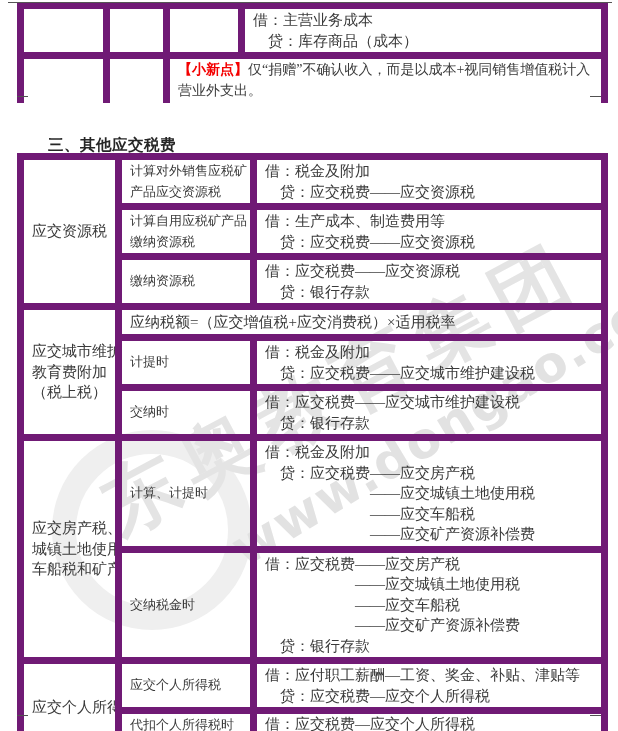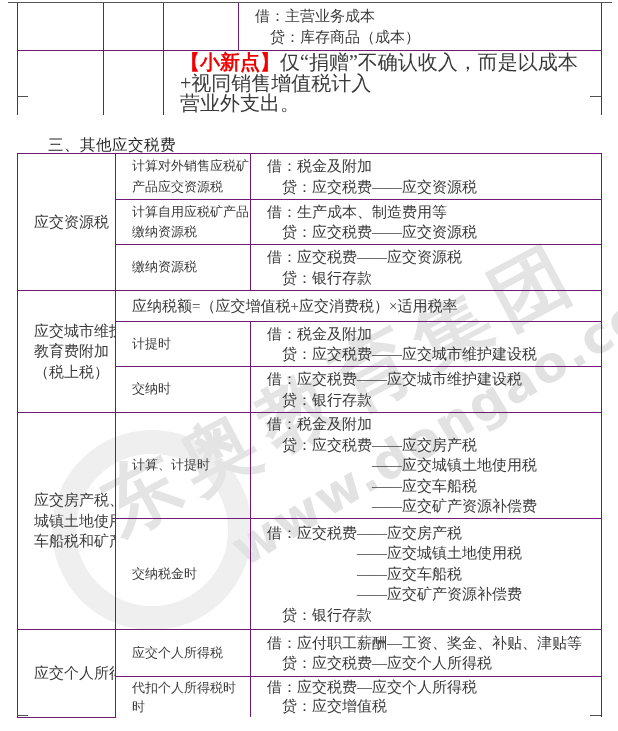--- a/index.html
+++ b/index.html
@@ -22,36 +22,36 @@
   .wm-ring{
     left:52px;top:430px;width:200px;height:200px;border:24px solid #efefef;
     border-radius:50%;box-sizing:border-box;
   }
   
   .hairline{position:absolute;left:8px;top:2px;width:604px;height:0;border-top:1px solid #555;z-index:2;}
   .stub{position:absolute;width:11px;height:1px;background:#515151;z-index:2;}
   
   table{border-collapse:collapse;table-layout:fixed;position:absolute;z-index:1;background:transparent;}
   td{
-    border:1px solid #701a75;padding:1px 16px;vertical-align:middle;
+    border:7px solid #701a75;padding:1px 8px;vertical-align:middle;
     font-size:15px;line-height:20.5px;overflow:hidden;word-break:keep-all;
   }
   .t-top{left:17px;top:2px;width:584px;}
   .t-main{left:17px;top:153px;width:584px;height:563px;}
   tr.cut > td{border-bottom:none;}
   .pre{white-space:pre-wrap;}
   .c1{text-align:center;}
   .c2{font-size:13px;white-space:pre-wrap;}
   .ctr{text-align:left;}
-  .note{font-size:20px;}
+  .note{font-size:14px;}
   .note .red{color:#f40000;font-weight:bold;}
   
   .heading{
     position:absolute;left:48px;top:135px;z-index:1;
-    font-size:15.5px;font-weight:normal;color:#262626;letter-spacing:0.5px;
+    font-size:15.5px;font-weight:bold;color:#262626;letter-spacing:0.5px;
   }
 </style>
 </head>
 <body>
 
 <div class="page">
 
   <div class="wm wm-ring"></div>
   <div class="wm wm-brand">东奥教育集团</div>
   <div class="wm wm-url">www.dongao.com</div>

